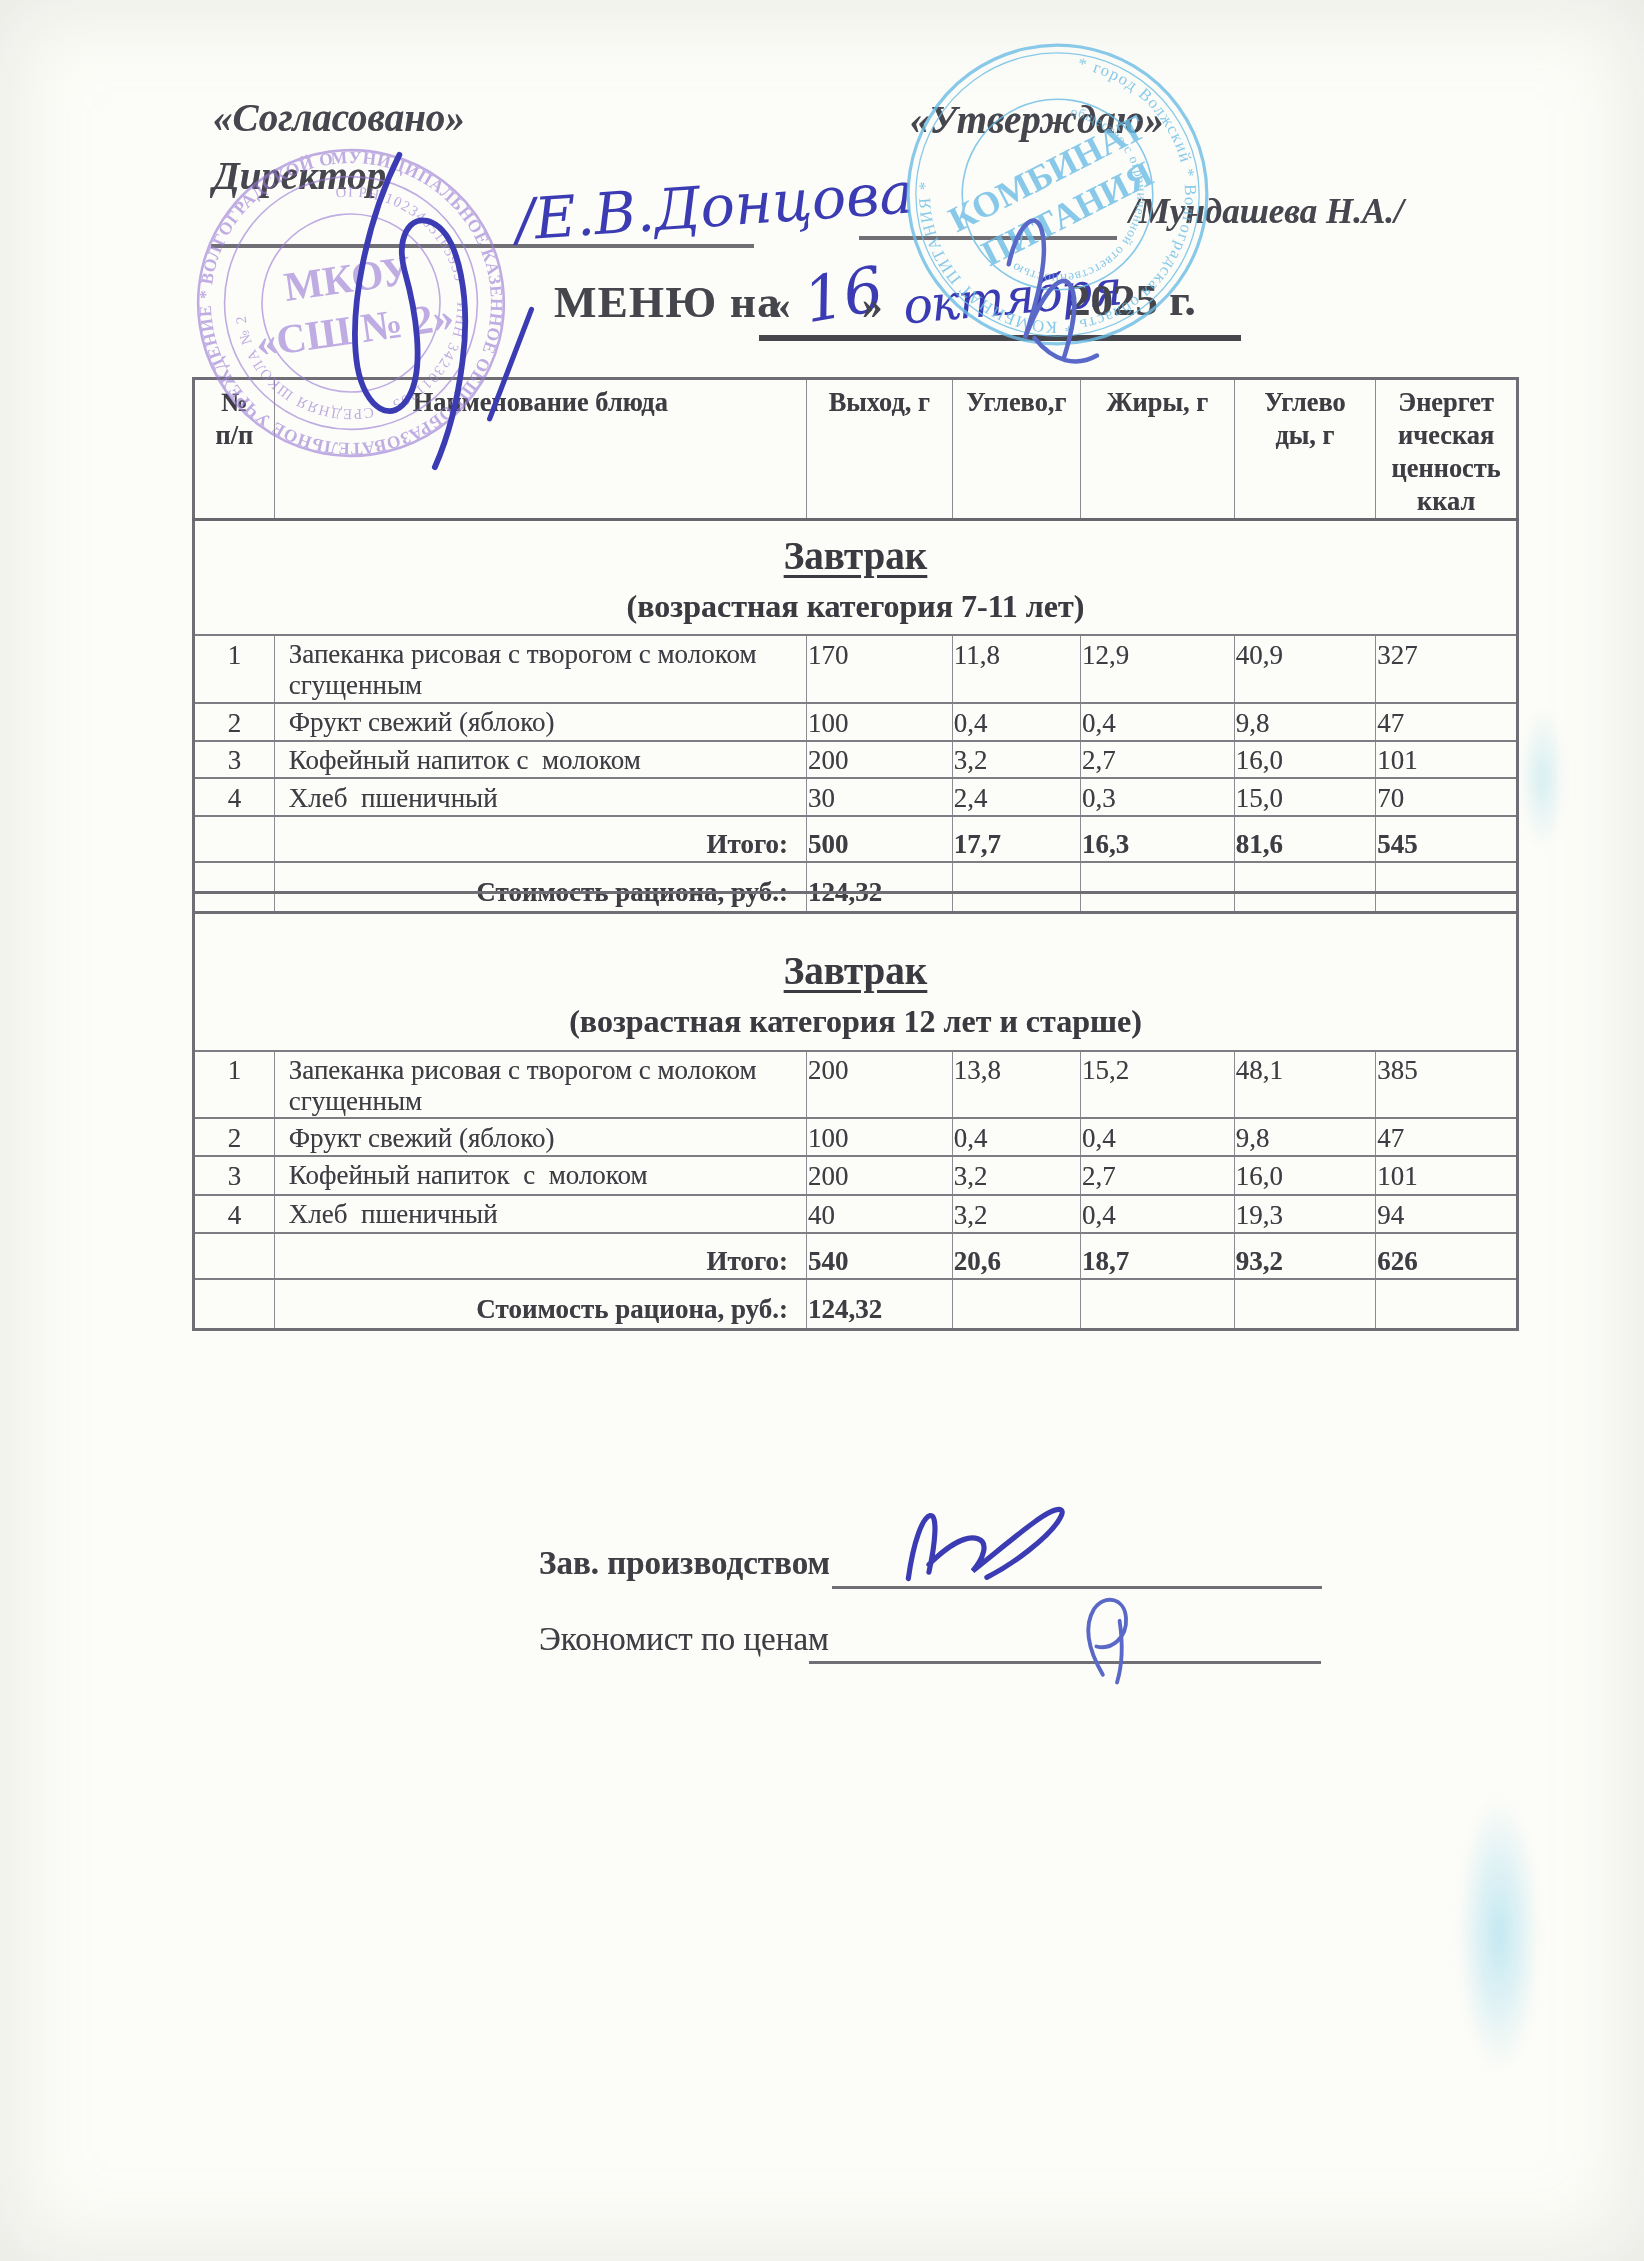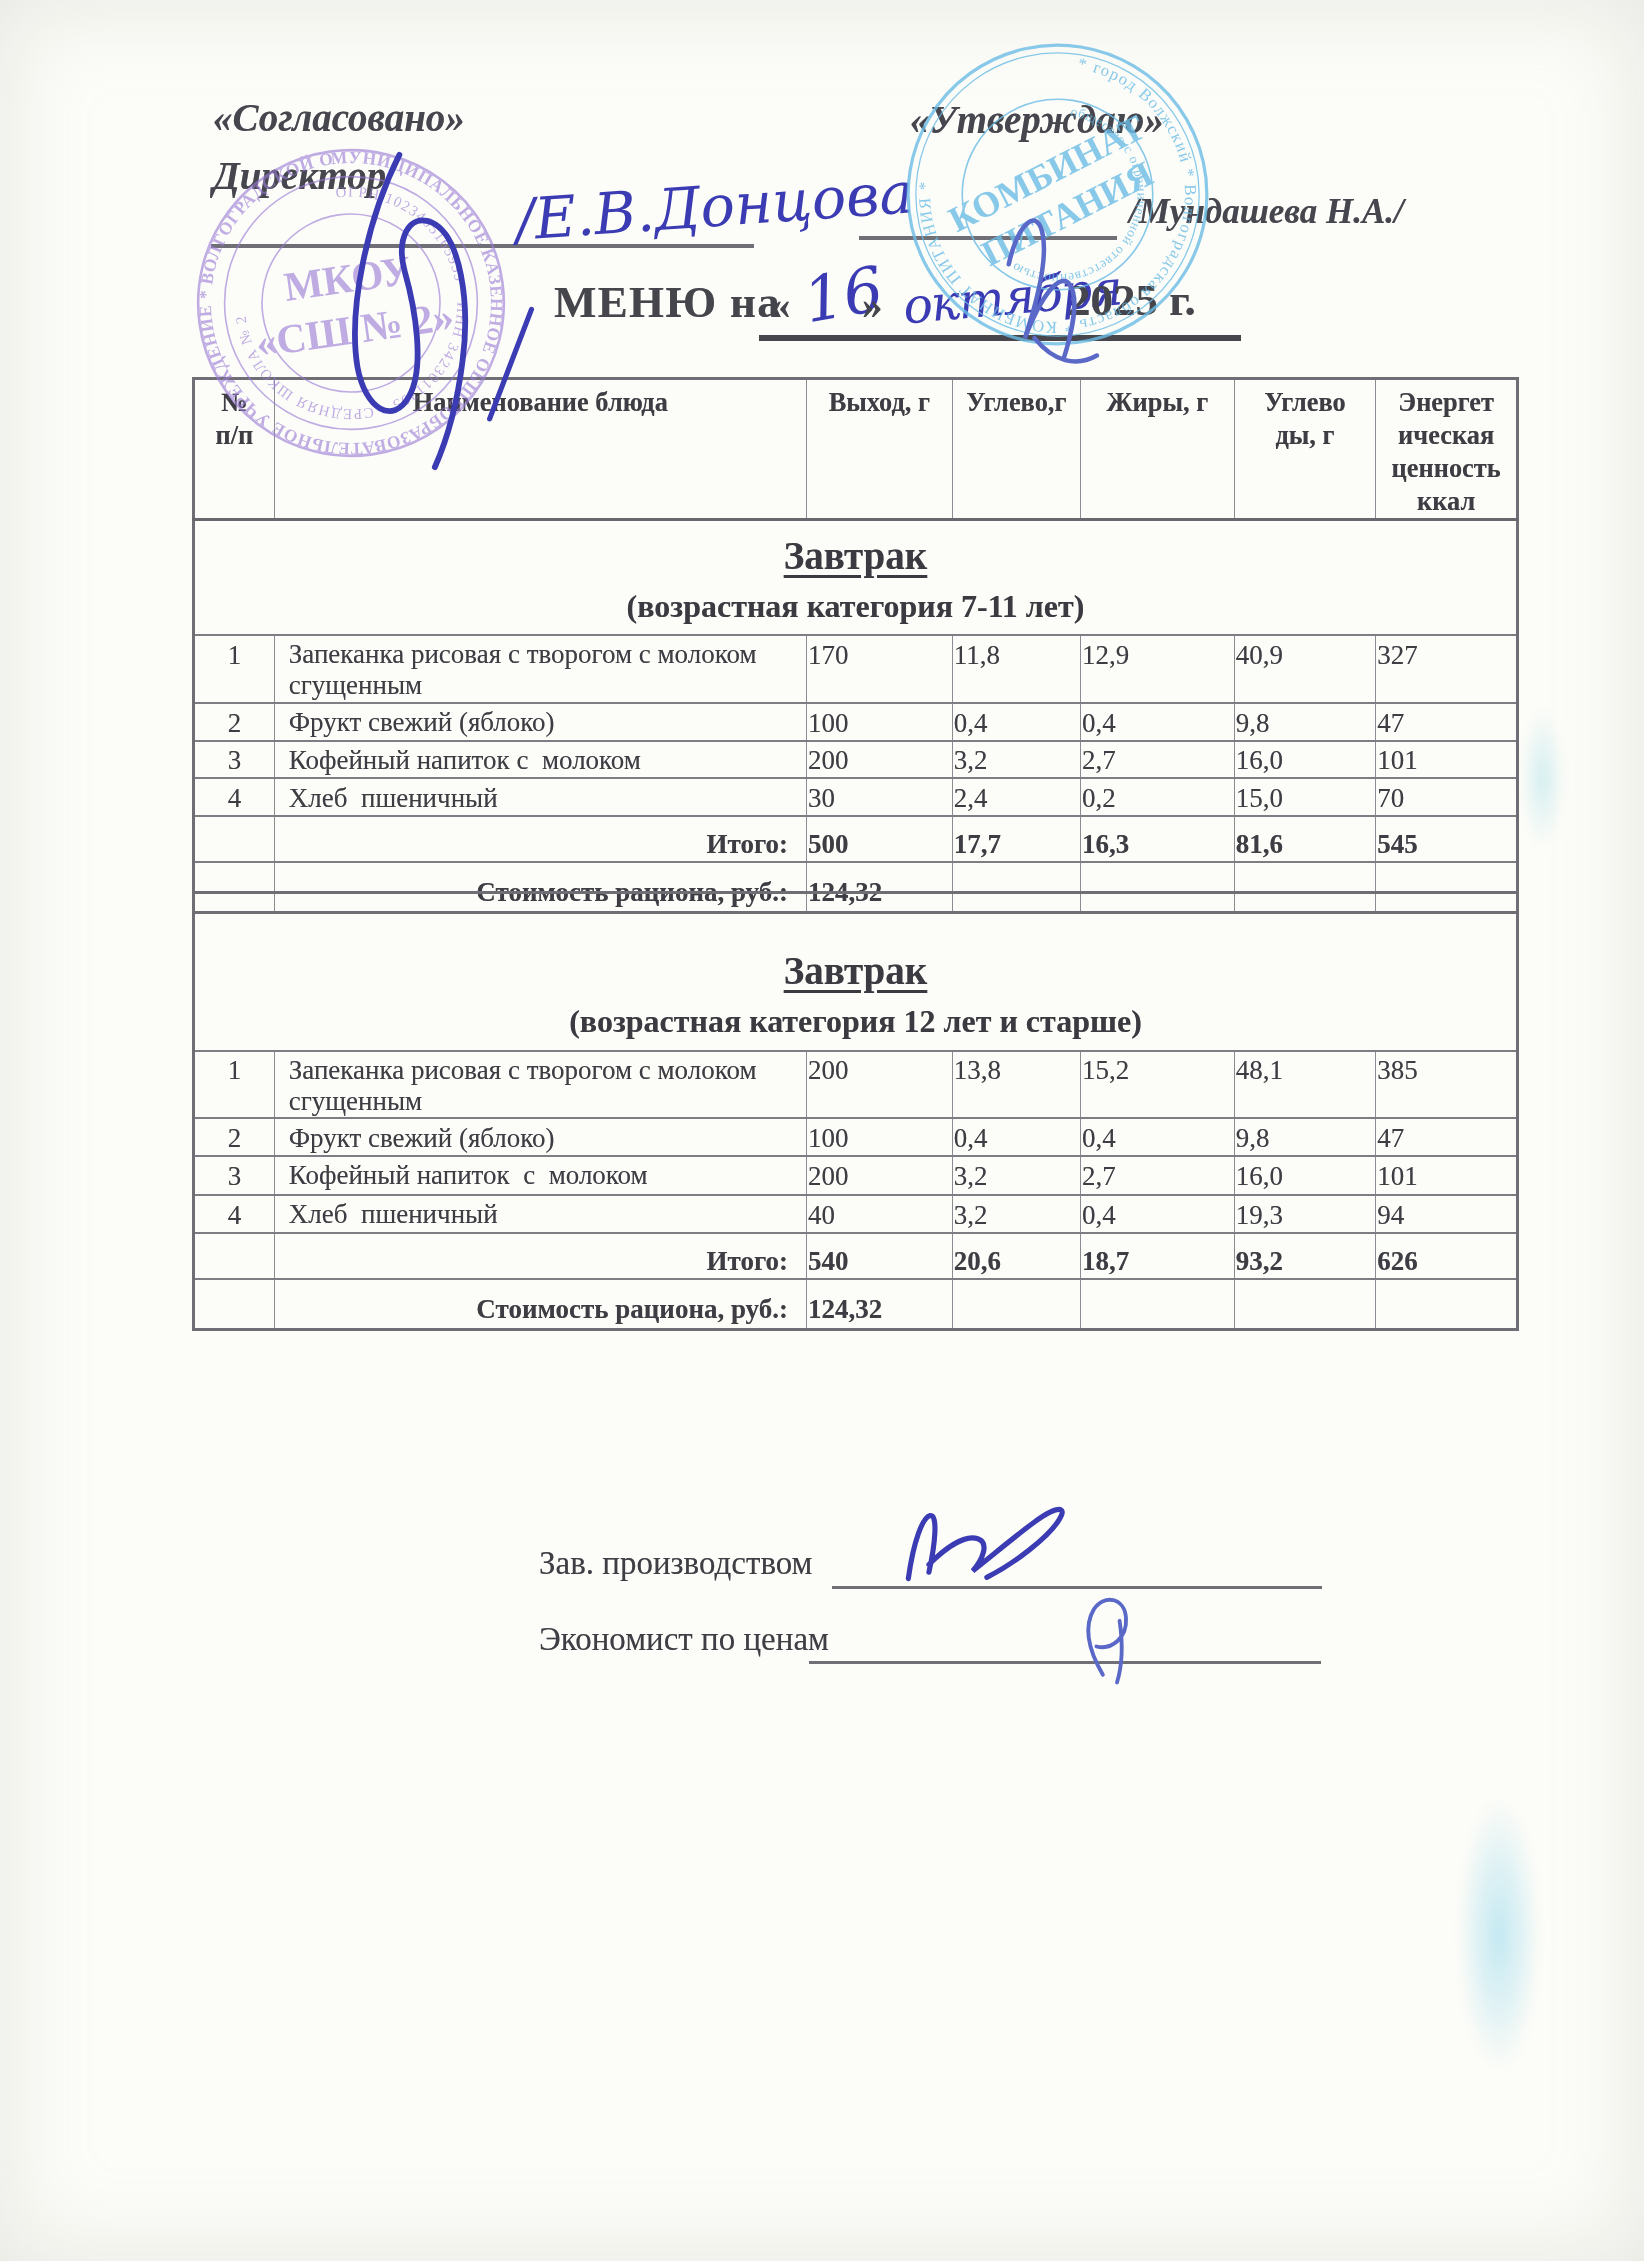--- a/index.html
+++ b/index.html
@@ -131,21 +131,21 @@
           <td class="c-val">3,2</td>
           <td class="c-val">2,7</td>
           <td class="c-val">16,0</td>
           <td class="c-val">101</td>
         </tr>
         <tr style="height: 37px;">
           <td class="c-num">4</td>
           <td class="c-name">Хлеб  пшеничный</td>
           <td class="c-val">30</td>
           <td class="c-val">2,4</td>
-          <td class="c-val">0,2</td>
+          <td class="c-val">0,3</td>
           <td class="c-val">15,0</td>
           <td class="c-val">70</td>
         </tr>
         <tr class="total-row" style="height: 44px;">
           <td class="c-num"></td>
           <td class="lbl-right">Итого:</td>
           <td class="c-val">500</td>
           <td class="c-val">17,7</td>
           <td class="c-val">16,3</td>
           <td class="c-val">81,6</td>
@@ -276,21 +276,21 @@
 
   <svg class="abs" style="left:277px;top:116px;color:var(--ink);" width="335" height="361" viewBox="0 0 520 560">
     <path d="M 190 60 C 140 160 110 300 125 390 C 137 455 180 480 205 435 C 230 390 215 300 198 240 C 185 190 205 150 240 165 C 285 185 300 290 288 380 C 280 445 265 500 245 545" fill="none" stroke="currentColor" stroke-width="9" stroke-linecap="round"></path>
     <path d="M 330 470 L 395 300" fill="none" stroke="currentColor" stroke-width="8" stroke-linecap="round"></path>
   </svg>
 
   <svg class="abs" style="left:986px;top:187px;color:var(--ink-light);" width="142" height="193" viewBox="0 0 220 300">
     <path d="M 35 120 C 50 55 80 30 88 75 C 96 120 75 190 60 235 C 85 170 115 130 130 152 C 145 174 132 230 120 268 M 75 235 C 105 272 140 280 172 262" fill="none" stroke="currentColor" stroke-width="7" stroke-linecap="round"></path>
   </svg>
 
-  <div class="abs typed" style="left:539px;top:1545px;font-size:33px;">Зав. производством</div>
+  <div class="abs typed" style="left:539px;top:1545px;font-size:33px;font-weight:bold;">Зав. производством</div>
   <div class="abs rule" style="left:832px;top:1586px;width:490px;height:3.2px;"></div>
   <svg class="abs" style="left:889px;top:1482px;color:var(--ink);" width="206" height="116" viewBox="0 0 320 180">
     <path d="M 30 150 C 38 92 52 55 64 52 C 76 50 72 95 62 140 M 62 128 C 92 98 120 82 138 88 C 156 94 146 120 130 138 C 158 116 196 84 226 62 C 262 36 280 36 262 62 C 246 86 196 126 152 148" fill="none" stroke="currentColor" stroke-width="8" stroke-linecap="round"></path>
   </svg>
 
   <div class="abs typed" style="left:539px;top:1621px;font-size:33px;">Экономист по ценам</div>
   <div class="abs rule" style="left:809px;top:1661px;width:512px;height:3.2px;"></div>
   <svg class="abs" style="left:1063px;top:1578px;color:var(--ink-light);" width="90" height="110" viewBox="0 0 140 170">
     <path d="M 62 150 C 40 112 32 75 48 48 C 64 24 96 30 98 62 C 100 92 76 112 52 106 M 88 66 C 94 106 92 136 84 162" fill="none" stroke="currentColor" stroke-width="6" stroke-linecap="round"></path>
   </svg>

